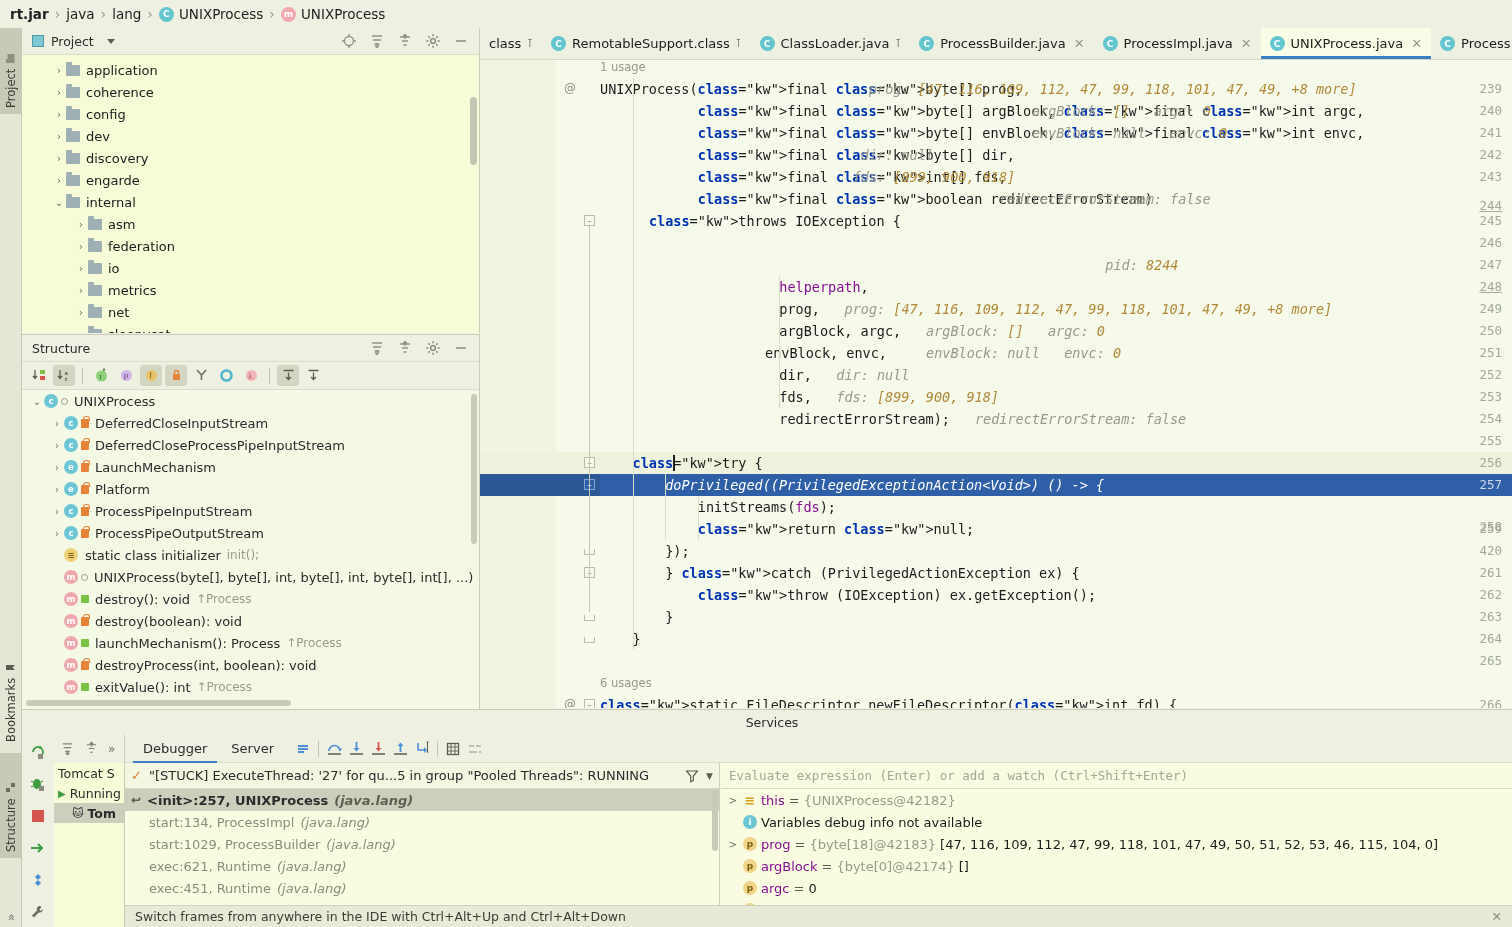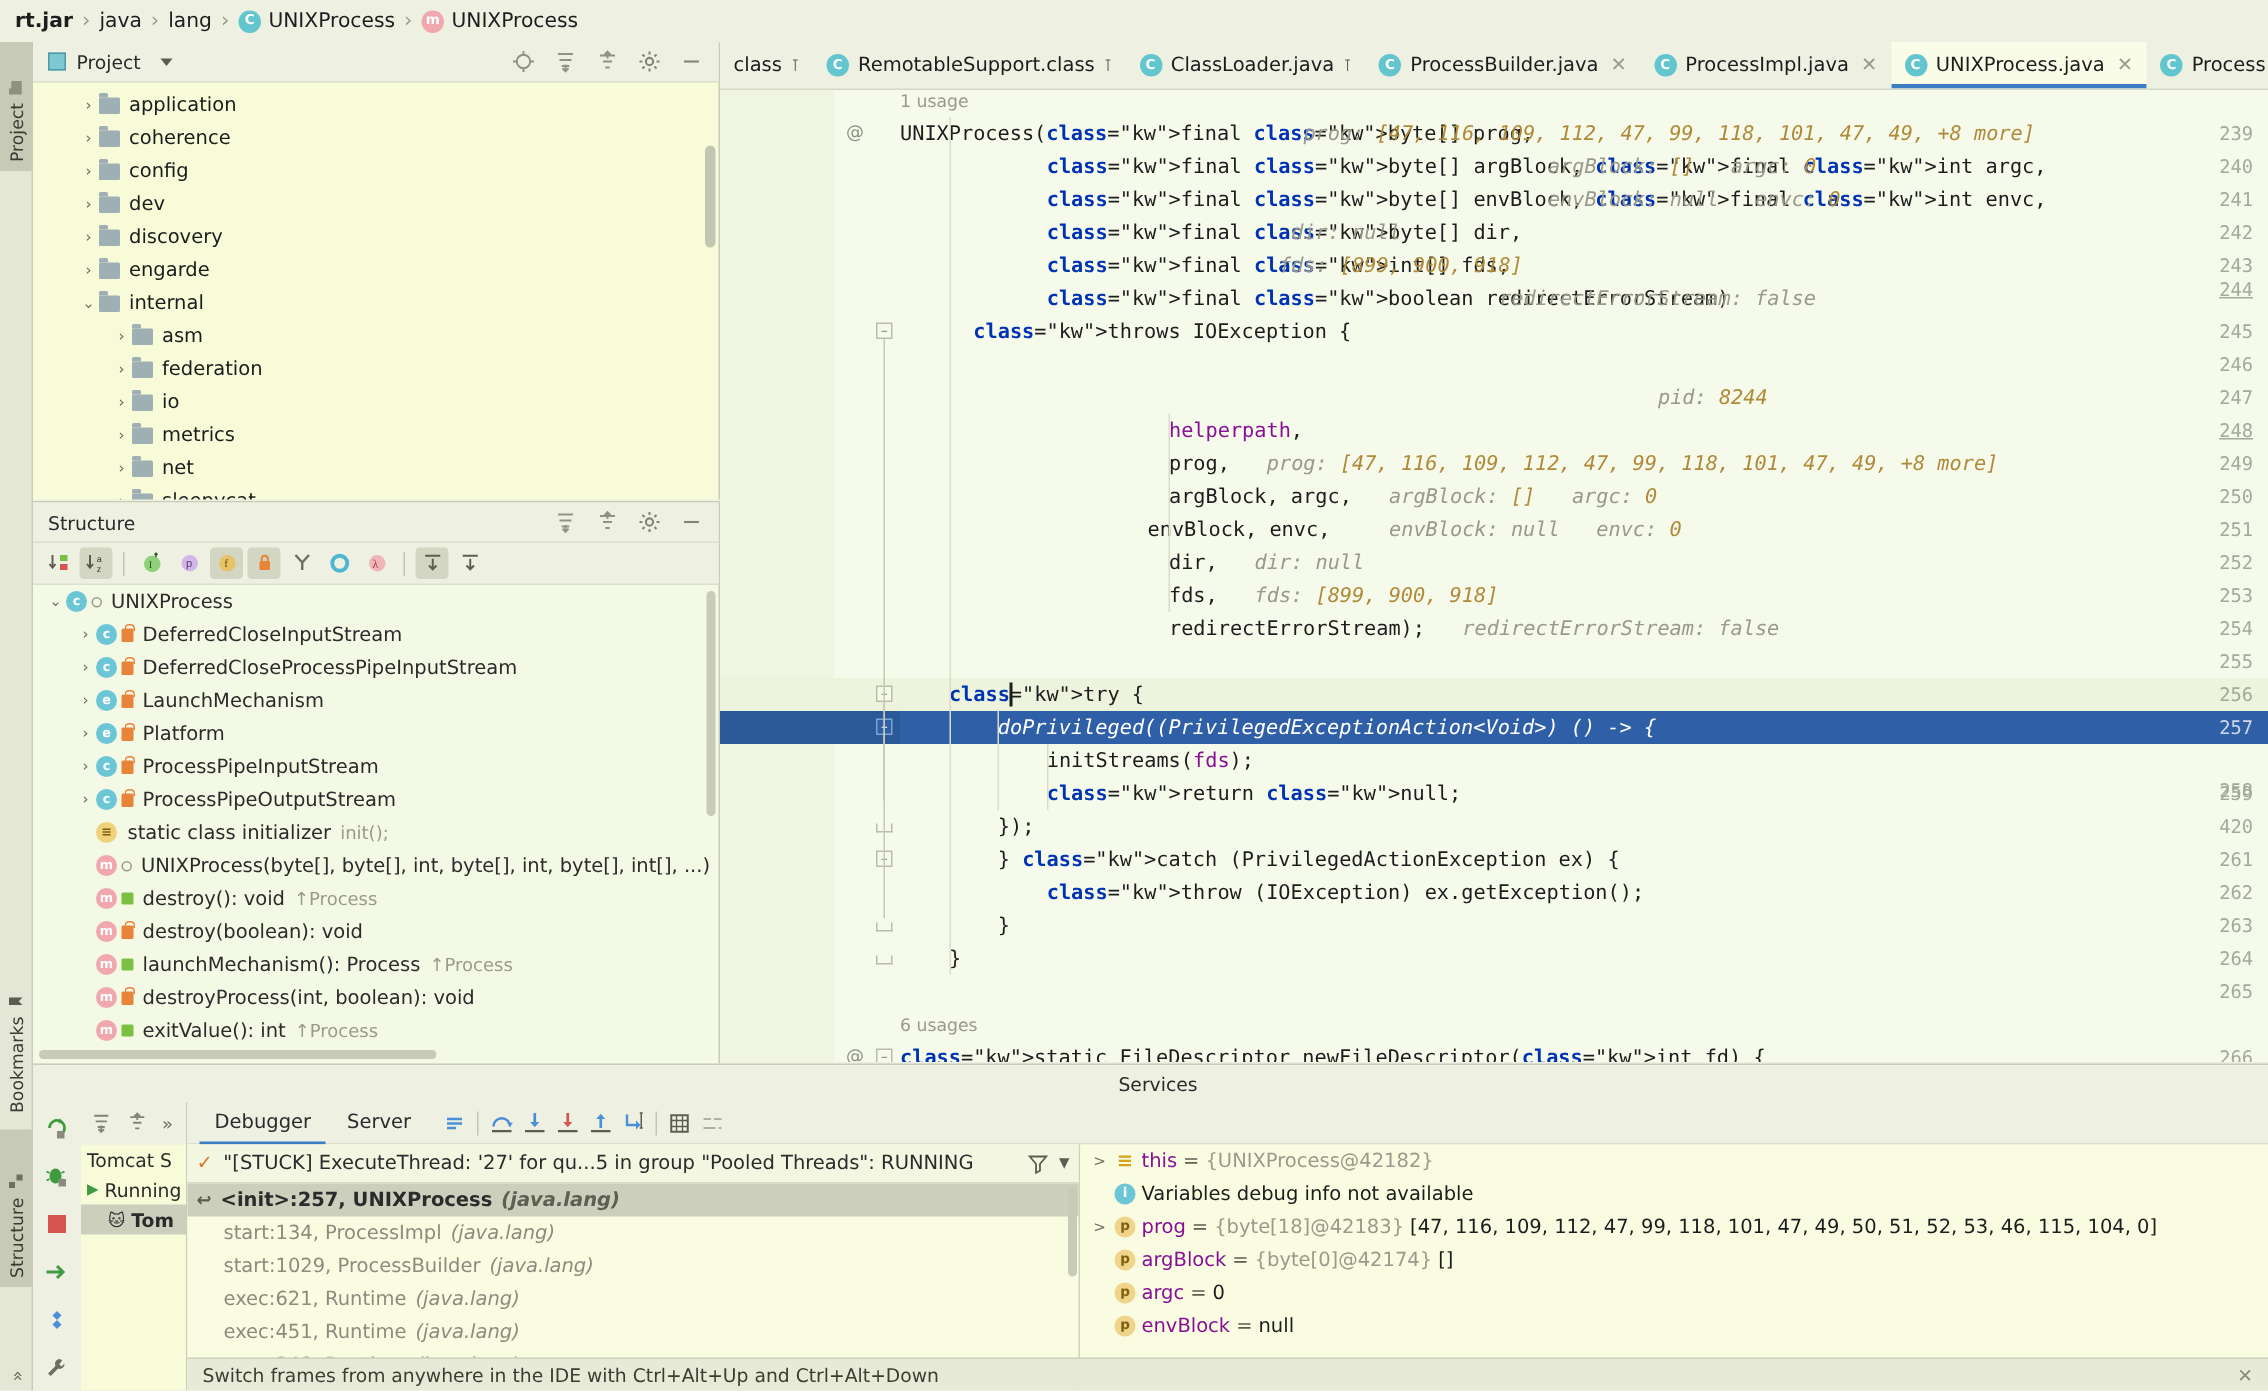--- a/index.html
+++ b/index.html
@@ -656,21 +656,21 @@
         <div class="codeline" style="top: 40px; left: 551.95px; font-style: italic; color: rgb(154, 154, 140);">argBlock: <span style="color:#b08a3a">[]</span>   argc: <span style="color:#b08a3a">0</span></div>
         <div class="lnum" style="top: 65px;">241</div>
         <div class="codeline" style="top: 62px; left: 217.8px;"><span <span="" class="kw">class</span>="kw"&gt;final <span <span="" class="kw">class</span>="kw"&gt;byte[] envBlock, <span <span="" class="kw">class</span>="kw"&gt;final <span <span="" class="kw">class</span>="kw"&gt;int envc,</div>
         <div class="codeline" style="top: 62px; left: 551.95px; font-style: italic; color: rgb(154, 154, 140);">envBlock: null   envc: <span style="color:#b08a3a">0</span></div>
         <div class="lnum" style="top: 87px;">242</div>
         <div class="codeline" style="top: 84px; left: 217.8px;"><span <span="" class="kw">class</span>="kw"&gt;final <span <span="" class="kw">class</span>="kw"&gt;byte[] dir,</div>
         <div class="codeline" style="top: 84px; left: 380.8px; font-style: italic; color: rgb(154, 154, 140);">dir: null</div>
         <div class="lnum" style="top: 109px;">243</div>
         <div class="codeline" style="top: 106px; left: 217.8px;"><span <span="" class="kw">class</span>="kw"&gt;final <span <span="" class="kw">class</span>="kw"&gt;int[] fds,</div>
         <div class="codeline" style="top: 106px; left: 372.65px; font-style: italic; color: rgb(154, 154, 140);">fds: <span style="color:#b08a3a">[899, 900, 918]</span></div>
-        <div class="lnum" style="top: 125px; text-decoration: underline;">244</div>
+        <div class="lnum" style="top: 138px; text-decoration: underline;">244</div>
         <div class="codeline" style="top: 128px; left: 217.8px;"><span <span="" class="kw">class</span>="kw"&gt;final <span <span="" class="kw">class</span>="kw"&gt;boolean redirectErrorStream)</div>
         <div class="codeline" style="top: 128px; left: 519.35px; font-style: italic; color: rgb(154, 154, 140);">redirectErrorStream: false</div>
         <div class="lnum" style="top: 153px;">245</div>
         <div class="codeline" style="top: 150px; left: 168.9px;"><span <span="" class="kw">class</span>="kw"&gt;throws IOException {</div>
         <div class="fold" style="top: 155px;">–</div>
         <div class="lnum" style="top: 175px;">246</div>
         <div class="lnum" style="top: 197px;">247</div>
         <div class="codeline" style="top: 194px; left: 625.3px; font-style: italic; color: rgb(154, 154, 140);">pid: <span style="color:#b08a3a">8244</span></div>
         <div class="lnum" style="top: 219px; text-decoration: underline;">248</div>
         <div class="codeline" style="top: 216px; left: 299.3px;"><span class="fld">helperpath</span>,</div>
@@ -910,20 +910,23 @@
           <div class="frame-row dim">
             <span style="width: 12px; flex: 0 0 auto;"></span>
             <span>exec:348, Runtime</span>
             <span class="pkg">(java.lang)</span>
           </div>
         </div>
       <div class="frames-scroll"></div>
     </div>
 
     <div class="vars-pane">
+      <div class="eval-box">
+        <span>Evaluate expression (Enter) or add a watch (Ctrl+Shift+Enter)</span>
+      </div>
       <div id="vars-list">
           <div class="var-row">
             <span class="v-arrow">&gt;</span>
             <span class="v-icon vi-this">≡</span>
             <span class="vname">this</span>
             <span class="veq">=</span>
             <span class="vref">{UNIXProcess@42182}</span>
           </div>
           <div class="var-row">
             <span class="v-arrow"></span>

